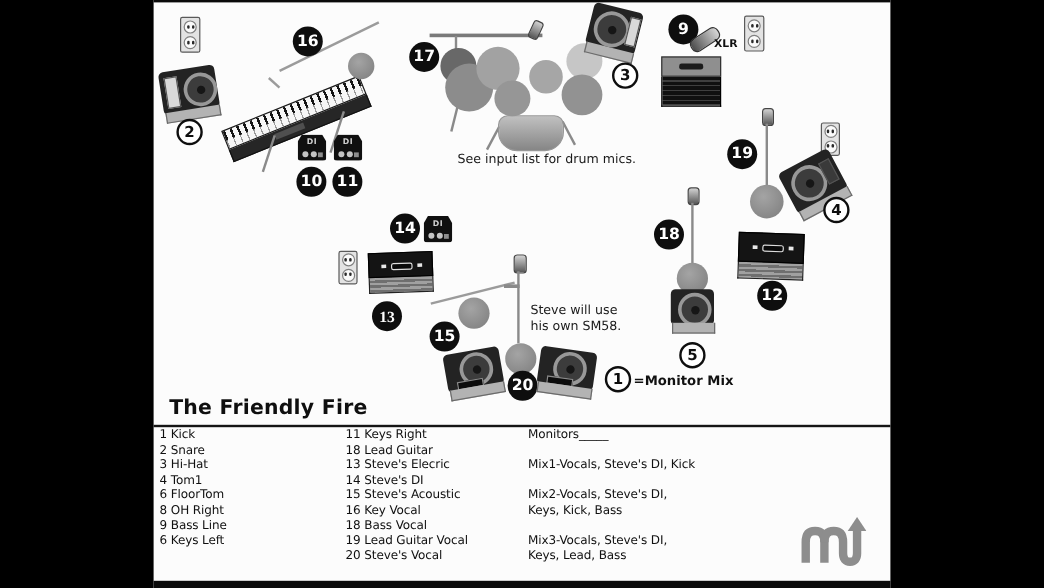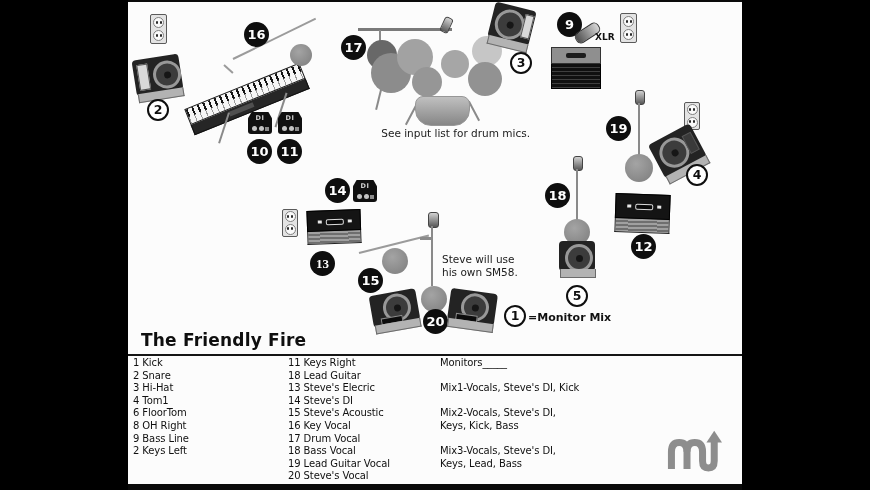--- a/index.html
+++ b/index.html
@@ -240,30 +240,29 @@
     <div class="rule"></div>
 
     <div class="ilcol" style="left:5px;width:152px;">
       <div class="ilrow">1 Kick</div>
       <div class="ilrow">2 Snare</div>
       <div class="ilrow">3 Hi-Hat</div>
       <div class="ilrow">4 Tom1</div>
       <div class="ilrow">6 FloorTom</div>
       <div class="ilrow">8 OH Right</div>
       <div class="ilrow">9 Bass Line</div>
-      <div class="ilrow">2 Keys Left</div>
+      <div class="ilrow">6 Keys Left</div>
     </div>
     <div class="ilcol" style="left:160px;width:150px;">
       <div class="ilrow">11 Keys Right</div>
       <div class="ilrow">18 Lead Guitar</div>
       <div class="ilrow">13 Steve's Elecric</div>
       <div class="ilrow">14 Steve's DI</div>
       <div class="ilrow">15 Steve's Acoustic</div>
       <div class="ilrow">16 Key Vocal</div>
-      <div class="ilrow">17 Drum Vocal</div>
       <div class="ilrow">18 Bass Vocal</div>
       <div class="ilrow">19 Lead Guitar Vocal</div>
       <div class="ilrow">20 Steve's Vocal</div>
     </div>
     <div class="ilcol" style="left:312px;width:153px;">
       <div class="ilrow">Monitors_____</div>
       <div class="ilrow"></div>
       <div class="ilrow">Mix1-Vocals, Steve's DI, Kick</div>
       <div class="ilrow"></div>
       <div class="ilrow">Mix2-Vocals, Steve's DI,</div>

